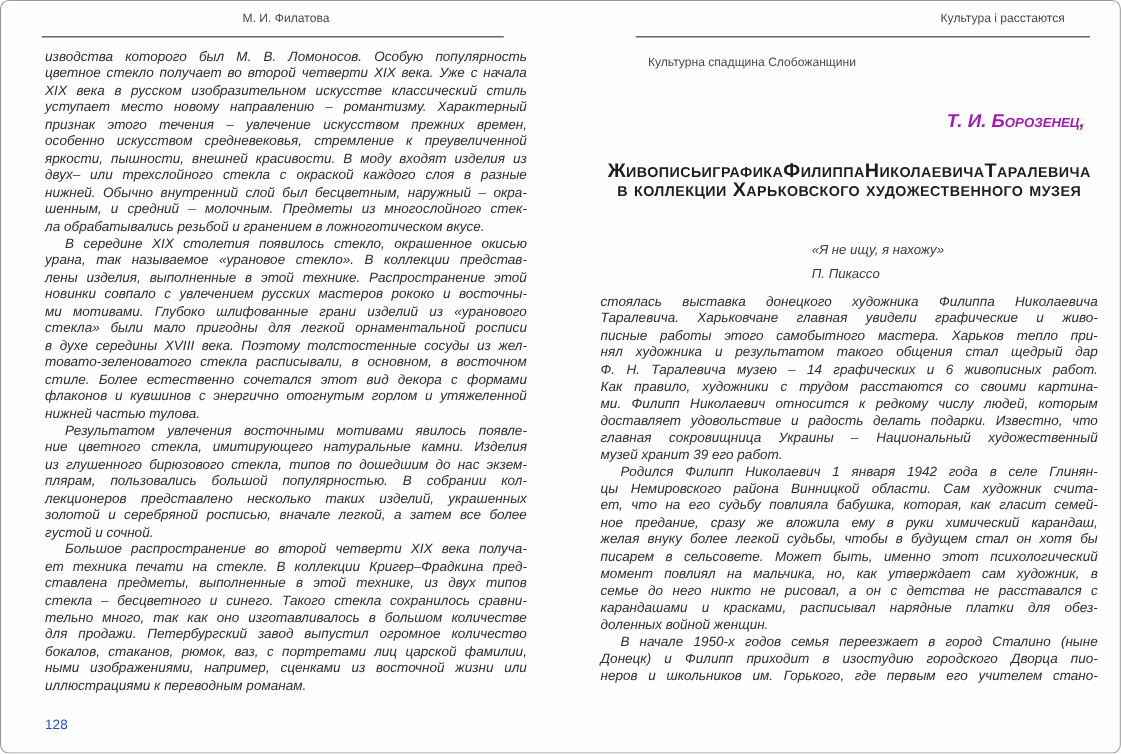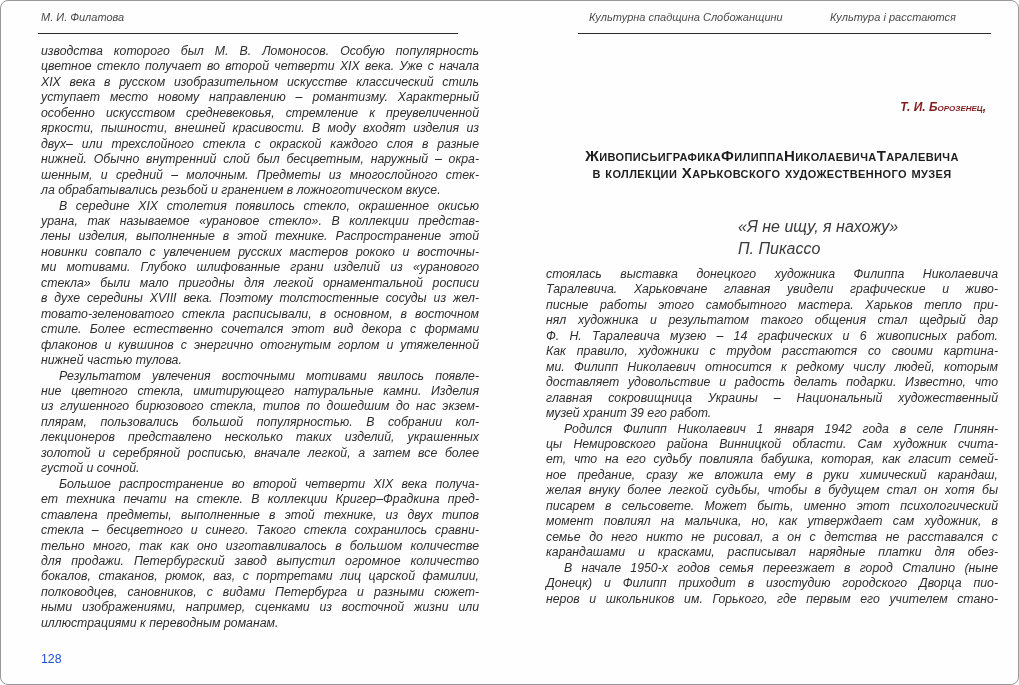--- a/index.html
+++ b/index.html
@@ -11,23 +11,24 @@
     background:#fefefe;
     overflow:hidden;
     font-family:"Liberation Sans", sans-serif;
     color:#2e2e2e;
   }
   .page{position:absolute;top:0;height:683px;}
   #page-left{left:40px;width:438px;}
   #page-right{left:545px;width:452px;}
 
   .running-header{
-    position:absolute;top:10px;left:0;right:12px;
-    font-size:11px;font-style:italic;color:#4a4a4a;
+    position:absolute;top:10px;left:0;right:0;
+    font-size:11px;color:#4a4a4a;
     white-space:nowrap;
+    text-align:center;
   }
   .header-rule{
     position:absolute;top:32px;height:0;
     border-top:1.6px solid #2b2b2b;
   }
   #rule-left{left:-3px;width:420px;}
   #rule-right{left:32px;width:413px;}
 
   .body-text{
     position:absolute;left:0;right:0;
@@ -38,32 +39,32 @@
   #body-left{top:43px;}
   #body-right{top:266px;}
 
   .tl{text-align:justify;text-align-last:justify;}
   .tl.end{text-align-last:left;}
   .tl.ind{text-indent:18px;}
 
   .author-line{
     position:absolute;top:99px;left:0;right:12px;
     text-align:right;
-    font-size:12px;font-weight:bold;font-style:italic;
-    font-variant:small-caps;color:#7f1d1d;
+    font-size:17px;font-weight:bold;font-style:italic;
+    font-variant:small-caps;color:#a21caf;
   }
   .article-title{
     position:absolute;top:146px;left:0;right:0;
     text-align:center;
-    font-size:15px;font-weight:bold;line-height:17px;
+    font-size:18px;font-weight:bold;line-height:17px;
     font-variant:small-caps;letter-spacing:0.4px;color:#1e1e1e;
   }
   .epigraph{
     position:absolute;top:215px;left:192px;
-    font-size:16px;font-style:italic;color:#3a3a3a;
+    font-size:12px;font-style:italic;color:#3a3a3a;
     line-height:22px;
   }
   .page-number{
     position:absolute;font-size:12.3px;color:#1d4ed8;
   }
   #pn-left{left:0;top:651px;}
   #pn-right{left:0;right:12px;top:688px;text-align:center;}
 </style>
 </head>
 <body>
@@ -73,20 +74,21 @@
   <div class="page" id="page-left">
     <div class="running-header">
       <span>М. И. Филатова</span>
     </div>
     <div class="header-rule" id="rule-left"></div>
     <div class="body-text" id="body-left">
         <div class="tl">изводства которого был М. В. Ломоносов. Особую популярность</div>
         <div class="tl">цветное стекло получает во второй четверти XIX века. Уже с начала</div>
         <div class="tl">XIX века в русском изобразительном искусстве классический стиль</div>
         <div class="tl">уступает место новому направлению – романтизму. Характерный</div>
+        <div class="tl">признак этого течения – увлечение искусством прежних времен,</div>
         <div class="tl">особенно искусством средневековья, стремление к преувеличенной</div>
         <div class="tl">яркости, пышности, внешней красивости. В моду входят изделия из</div>
         <div class="tl">двух– или трехслойного стекла с окраской каждого слоя в разные</div>
         <div class="tl">нижней. Обычно внутренний слой был бесцветным, наружный – окра-</div>
         <div class="tl">шенным, и средний – молочным. Предметы из многослойного стек-</div>
         <div class="tl end">ла обрабатывались резьбой и гранением в ложноготическом вкусе.</div>
         <div class="tl ind">В середине XIX столетия появилось стекло, окрашенное окисью</div>
         <div class="tl">урана, так называемое «урановое стекло». В коллекции представ-</div>
         <div class="tl">лены изделия, выполненные в этой технике. Распространение этой</div>
         <div class="tl">новинки совпало с увлечением русских мастеров рококо и восточны-</div>
@@ -104,30 +106,29 @@
         <div class="tl">лекционеров представлено несколько таких изделий, украшенных</div>
         <div class="tl">золотой и серебряной росписью, вначале легкой, а затем все более</div>
         <div class="tl end">густой и сочной.</div>
         <div class="tl ind">Большое распространение во второй четверти XIX века получа-</div>
         <div class="tl">ет техника печати на стекле. В коллекции Кригер–Фрадкина пред-</div>
         <div class="tl">ставлена предметы, выполненные в этой технике, из двух типов</div>
         <div class="tl">стекла – бесцветного и синего. Такого стекла сохранилось сравни-</div>
         <div class="tl">тельно много, так как оно изготавливалось в большом количестве</div>
         <div class="tl">для продажи. Петербургский завод выпустил огромное количество</div>
         <div class="tl">бокалов, стаканов, рюмок, ваз, с портретами лиц царской фамилии,</div>
-        <div class="tl">полководцев, сановников, с видами Петербурга и разными сюжет-</div>
         <div class="tl">ными изображениями, например, сценками из восточной жизни или</div>
         <div class="tl end">иллюстрациями к переводным романам.</div>
       </div>
     <div class="page-number" id="pn-left">128</div>
   </div>
 
   <div class="page" id="page-right">
     <div class="running-header">
-      <span style="position:absolute;left:43px;">Культурна спадщина Слобожанщини</span>
+      <span style="position:absolute;left:43px;margin-top:40px;">Культурна спадщина Слобожанщини</span>
       <span style="position:absolute;right:30px;">Культура і расстаются</span>
     </div>
     <div class="header-rule" id="rule-right"></div>
 
     <div class="author-line">Т. И. Борозенец,</div>
 
     <div class="article-title">
       <div>ЖивописьиграфикаФилиппаНиколаевичаТаралевича</div>
       <div>в коллекции Харьковского художественного музея</div>
     </div>
@@ -150,20 +151,21 @@
         <div class="tl end">музей хранит 39 его работ.</div>
         <div class="tl ind">Родился Филипп Николаевич 1 января 1942 года в селе Глинян-</div>
         <div class="tl">цы Немировского района Винницкой области. Сам художник счита-</div>
         <div class="tl">ет, что на его судьбу повлияла бабушка, которая, как гласит семей-</div>
         <div class="tl">ное предание, сразу же вложила ему в руки химический карандаш,</div>
         <div class="tl">желая внуку более легкой судьбы, чтобы в будущем стал он хотя бы</div>
         <div class="tl">писарем в сельсовете. Может быть, именно этот психологический</div>
         <div class="tl">момент повлиял на мальчика, но, как утверждает сам художник, в</div>
         <div class="tl">семье до него никто не рисовал, а он с детства не расставался с</div>
         <div class="tl">карандашами и красками, расписывал нарядные платки для обез-</div>
+        <div class="tl end">доленных войной женщин.</div>
         <div class="tl ind">В начале 1950-х годов семья переезжает в город Сталино (ныне</div>
         <div class="tl">Донецк) и Филипп приходит в изостудию городского Дворца пио-</div>
         <div class="tl">неров и школьников им. Горького, где первым его учителем стано-</div>
       </div>
     <div class="page-number" id="pn-right">129</div>
   </div>
 
 </div>
 
 </body></html>

